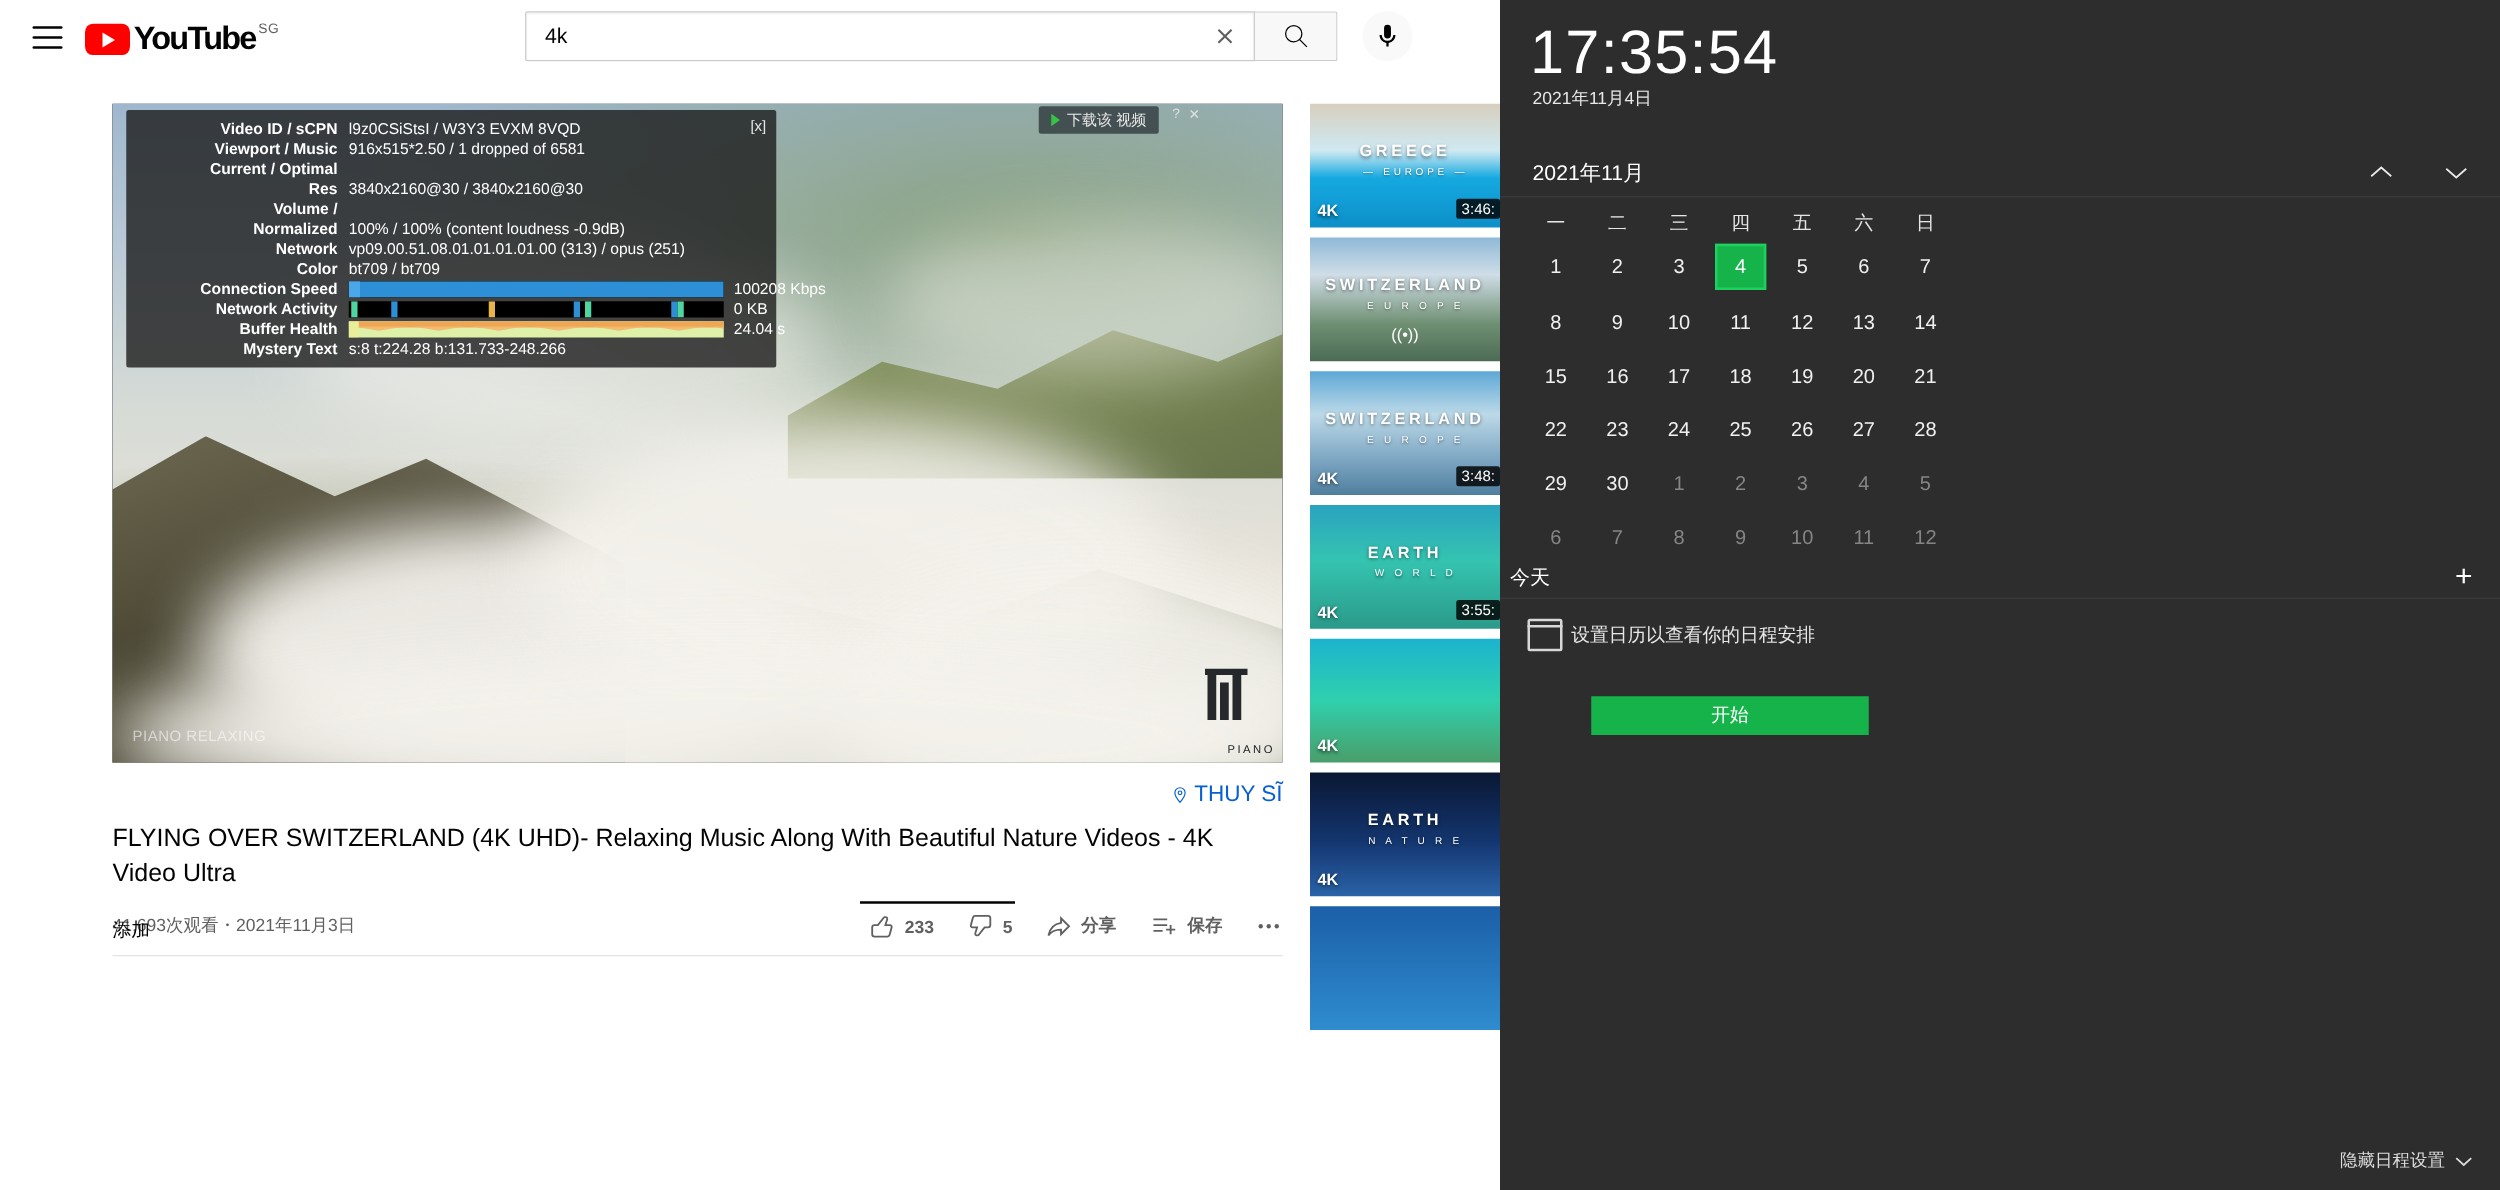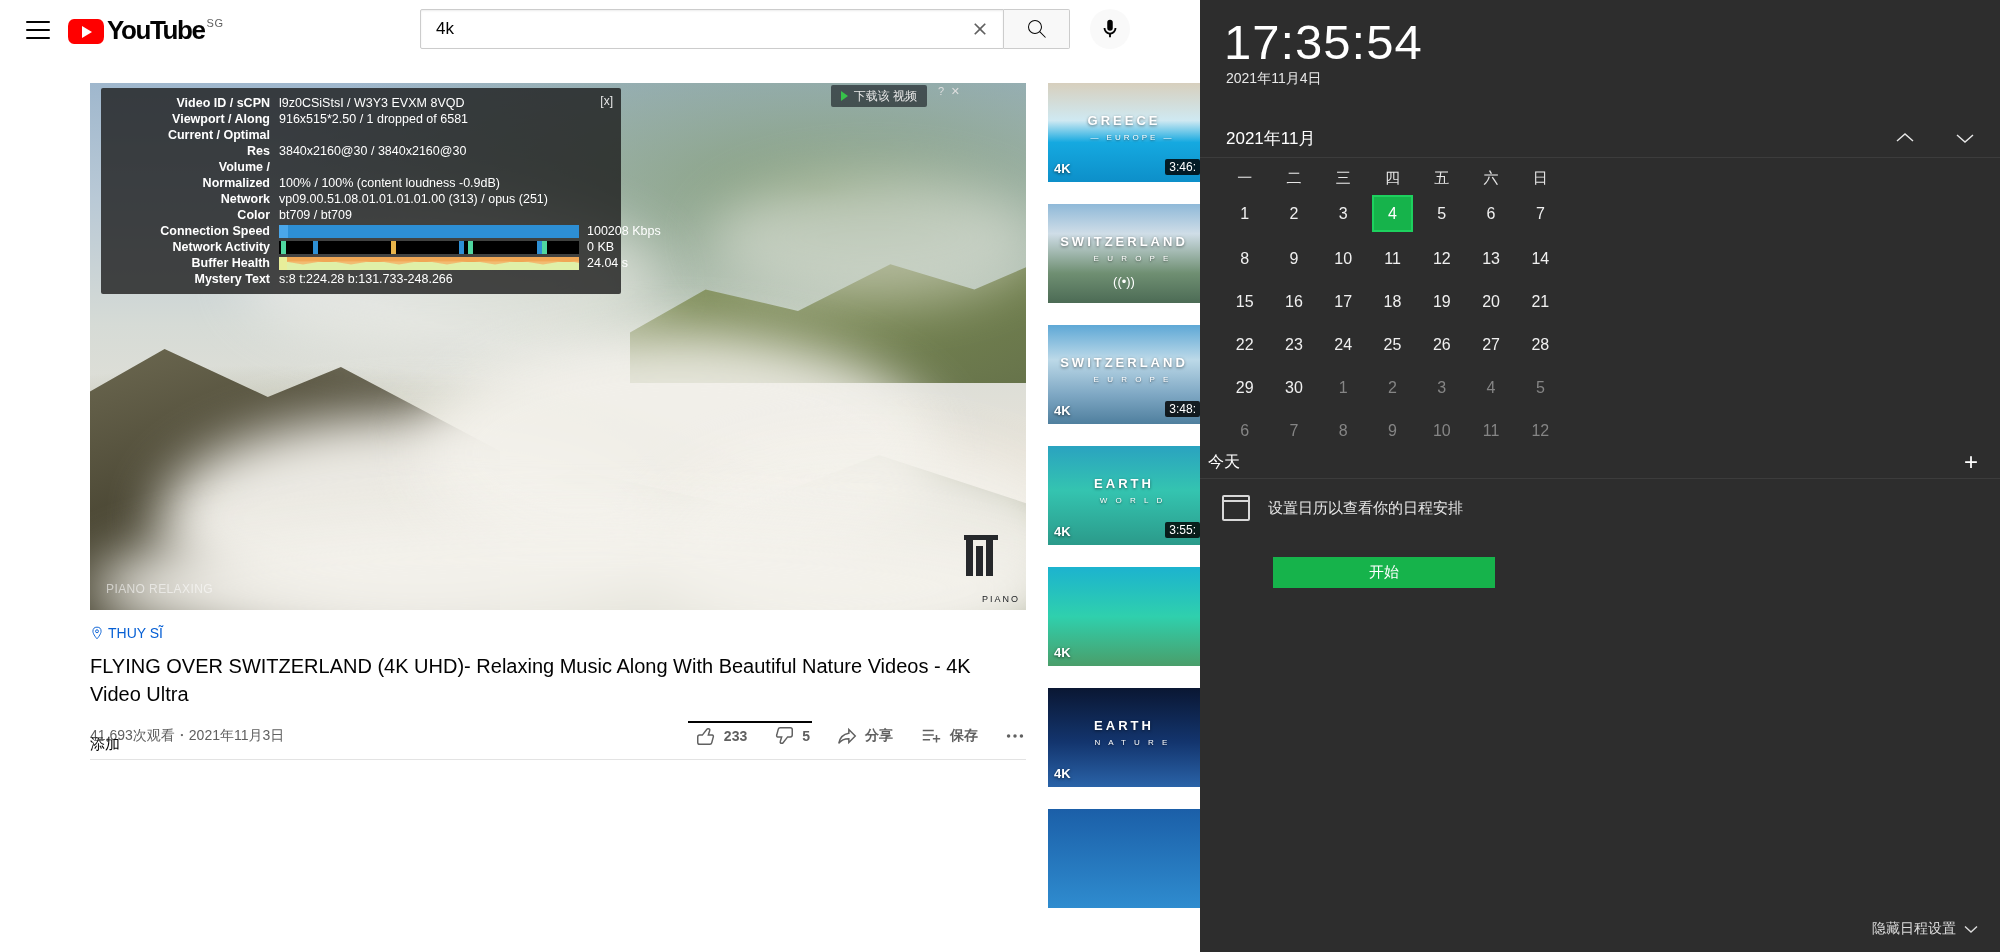--- a/index.html
+++ b/index.html
@@ -187,40 +187,40 @@
   #conn-fill::before { content:""; position:absolute; left:0; top:0; bottom:0; width:9px; background:#4aa7ea; }
   #net-track .tick { position:absolute; top:0; bottom:0; width:5px; }
   #buf-track { background:#dff0a8; }
   #buf-wave { position:absolute; left:0; right:0; top:0; height:5px; background:#f0a755; }
   #buf-wave2 { position:absolute; left:0; right:0; top:4px; height:4px; background:#f5b469; opacity:.85;
     clip-path: polygon(0 0,8% 100%,16% 0,24% 100%,32% 0,40% 100%,48% 0,56% 100%,64% 0,72% 100%,80% 0,88% 100%,96% 0,100% 60%,100% 0); }
   #buf-left { position:absolute; left:0; top:0; bottom:0; width:8px; background:#e8ee9a; }
 
   
   #meta { position:absolute; left:90px; top:625px; width:936px; }
-  #channel-line { display:flex; align-items:center; gap:4px; color:#065fd4; font-size:14px; cursor:pointer; }
+  #channel-line { display:flex; align-items:center; gap:4px; color:#065fd4; font-size:18px; cursor:pointer;justify-content:flex-end; }
   #vid-title {
     margin-top: 11px; font-size: 20px; color:#030303; font-weight: normal;
     line-height: 28px;
   }
   #meta-row {
     margin-top: 17px; display:flex; align-items:center; justify-content:space-between;
     border-bottom: 1px solid #e3e3e3; padding-bottom: 12px;
   }
   #views-line { font-size: 14px; color:#606060; }
   #actions { display:flex; align-items:center; gap: 26px; }
   .act { display:flex; align-items:center; gap:7px; color:#606060; font-size:14px; font-weight:bold; cursor:pointer; }
   #like-underline {
     position:absolute; left: 688px; top: 721px; width: 124px; height: 2px; background: #030303;
   }
   #comments-hint { position:absolute; left:90px; top: 735px; color:#030303; font-size:15px; }
 
   
   #rail { position:absolute; left:1048px; top:83px; width:152px; }
-  .rec { width: 152px; margin-bottom: 22px; position: relative; }
+  .rec { width: 152px; margin-bottom: 8px; position: relative; }
   .thumb { width:152px; height:99px; position:relative; overflow:hidden; }
   .thumb .ttl {
     position:absolute; left:0; right:0; top:30px; text-align:center;
     color:#fff; font-size:13px; letter-spacing:3px; font-weight:bold;
     text-shadow: 0 1px 3px rgba(0,0,0,.5);
   }
   .thumb .sub {
     position:absolute; left:17px; right:0; top:50px; text-align:center;
     color:#fff; font-size:8px; letter-spacing:3px;
     text-shadow: 0 1px 2px rgba(0,0,0,.5);
@@ -271,21 +271,21 @@
   }
 
   #agenda-hdr {
     position:absolute; left:0; top:450px; width:100%;
     display:flex; align-items:center; padding: 0 22px 0 8px;
   }
   #agenda-title { font-size:16px; }
   #agenda-add { margin-left:auto; font-size:24px; font-weight:300; cursor:pointer; line-height:24px;}
   #agenda-divider { position:absolute; left:0; top:478px; width:100%; height:1px; background:#3c3c3c; }
 
-  #agenda-row { position:absolute; left:22px; top:495px; display:flex; align-items:center; gap:18px; }
+  #agenda-row { position:absolute; left:22px; top:495px; display:flex; align-items:center; gap:7px; }
   #cal-icon {
     width:28px; height:26px; border:2px solid #d8d8d8; border-radius:2px; position:relative;
   }
   #cal-icon::before {
     content:""; position:absolute; left:-2px; right:-2px; top:3px; height:2px; background:#d8d8d8;
   }
   #agenda-text { font-size:15px; color:#e6e6e6; }
 
   #start-btn {
     position:absolute; left:73px; top:557px; width:222px; height:31px;
@@ -368,21 +368,21 @@
     <div id="pl-close">✕</div>
 
     <div id="stats">
       <div id="stats-close">[x]</div>
 
       <div class="srow">
           <div class="skey">Video ID / sCPN</div>
           <div class="sval">l9z0CSiStsI / W3Y3 EVXM 8VQD</div>
         </div>
       <div class="srow">
-          <div class="skey">Viewport / Along</div>
+          <div class="skey">Viewport / Music</div>
           <div class="sval">916x515*2.50 / 1 dropped of 6581</div>
         </div>
       <div class="srow">
           <div class="skey">Current / Optimal</div>
           <div class="sval"></div>
         </div>
       <div class="srow">
           <div class="skey">Res</div>
           <div class="sval">3840x2160@30 / 3840x2160@30</div>
         </div>

